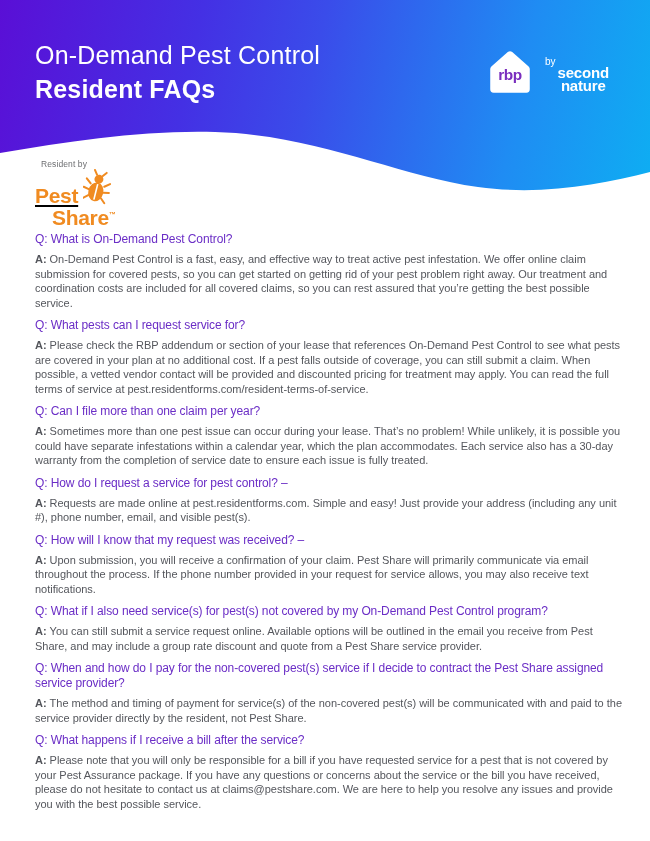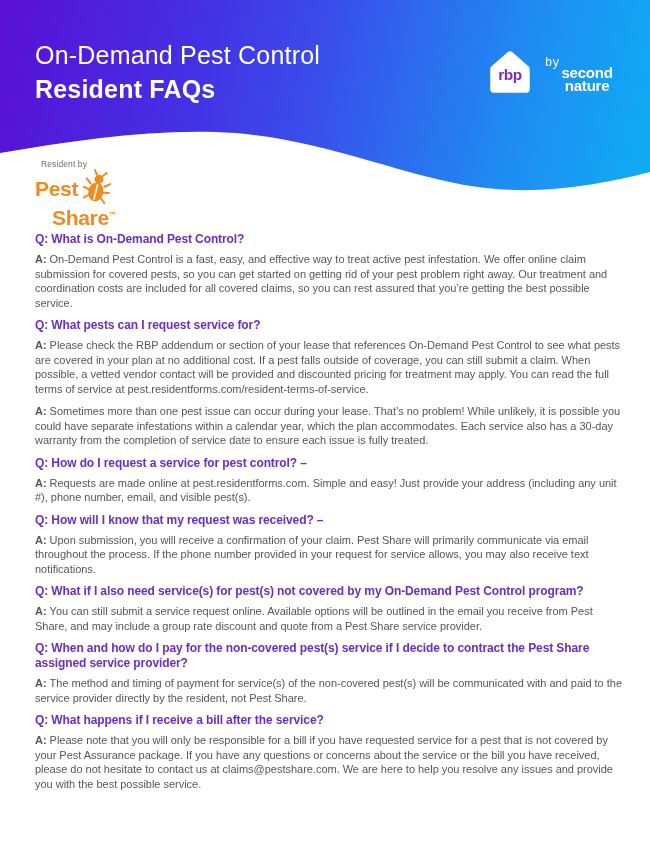--- a/index.html
+++ b/index.html
@@ -13,35 +13,35 @@
     position:relative;width:100%;height:240px;
     background:linear-gradient(102deg,#5a0fd6 0%,#4430e4 28%,#3a4cea 45%,#1f8cf3 74%,#0ab6f2 100%);
     padding-left:28px;
   }
   .hero-title{position:absolute;left:35px;top:38px;margin:0;color:#ffffff;
     font-size:25px;line-height:34px;font-weight:400;letter-spacing:.2px;}
   .hero-title .line2{display:block;font-weight:700;}
   .brand{position:absolute;left:483px;top:45px;display:flex;align-items:center;}
   .house-svg{display:block;}
   .sn{margin-left:8px;display:flex;align-items:flex-start;color:#ffffff;}
-  .sn-by{font-size:12px;font-weight:400;margin:4px 2px 0 0;font-family:Liberation Mono, monospace;}
+  .sn-by{font-size:10px;font-weight:400;margin:4px 2px 0 0;}
   .sn-words{font-size:15px;font-weight:700;line-height:12.5px;letter-spacing:-.2px;text-align:center;margin-top:15px;}
   .wave{position:absolute;left:0;bottom:0;display:block;}
   
   .powered{position:absolute;left:35px;top:159px;}
   .pb-label{font-size:8.5px;color:#6d6e71;margin:0 0 0 6px;letter-spacing:.1px;}
-  .pb-row{display:flex;align-items:center;margin-top:3px;}
+  .pb-row{display:flex;align-items:flex-end;margin-top:3px;text-decoration:underline;}
   .pb-pest,.pb-share{font-size:21px;font-weight:800;color:#f08b21;line-height:18px;letter-spacing:-.3px;margin:0;}
   .pb-share{margin:1px 0 0 17px;}
   .pb-tm{font-size:7px;vertical-align:super;font-weight:700;}
   .bug-svg{margin:-3px 0 0 5px;display:block;}
   
   .content{position:relative;margin-top:-8px;padding:0 25px 0 35px;}
   .faq{margin:0 0 8px 0;}
-  .q{margin:0 0 5px 0;font-size:12px;line-height:15px;font-weight:700;
+  .q{margin:0 0 5px 0;font-size:12px;line-height:15px;font-weight:400;
      color:#6b2ec6;letter-spacing:-.1px;}
   .a{margin:0;font-size:11px;line-height:14.5px;color:#54565c;letter-spacing:-.02px;}
   .ap{font-weight:700;margin-right:3px;}
 </style>
 </head>
 <body>
 
 <div class="page">
 
   <header class="hero">
@@ -101,20 +101,21 @@
       <h2 class="q">Q: What is On-Demand Pest Control?</h2>
       <p class="a"><span class="ap">A:</span><span>On-Demand Pest Control is a fast, easy, and effective way to treat active pest infestation. We offer online claim submission for covered pests, so you can get started on getting rid of your pest problem right away. Our treatment and coordination costs are included for all covered claims, so you can rest assured that you’re getting the best possible service.</span></p>
     </section>
 
     <section class="faq">
       <h2 class="q">Q: What pests can I request service for?</h2>
       <p class="a"><span class="ap">A:</span><span>Please check the RBP addendum or section of your lease that references On-Demand Pest Control to see what pests are covered in your plan at no additional cost. If a pest falls outside of coverage, you can still submit a claim. When possible, a vetted vendor contact will be provided and discounted pricing for treatment may apply. You can read the full terms of service at pest.residentforms.com/resident-terms-of-service.</span></p>
     </section>
 
     <section class="faq">
+      <h2 class="q">Q: Can I file more than one claim per year?</h2>
       <p class="a"><span class="ap">A:</span><span>Sometimes more than one pest issue can occur during your lease. That’s no problem! While unlikely, it is possible you could have separate infestations within a calendar year, which the plan accommodates. Each service also has a 30-day warranty from the completion of service date to ensure each issue is fully treated.</span></p>
     </section>
 
     <section class="faq">
       <h2 class="q">Q: How do I request a service for pest control? –</h2>
       <p class="a"><span class="ap">A:</span><span>Requests are made online at pest.residentforms.com. Simple and easy! Just provide your address (including any unit #), phone number, email, and visible pest(s).</span></p>
     </section>
 
     <section class="faq">
       <h2 class="q">Q: How will I know that my request was received? –</h2>

